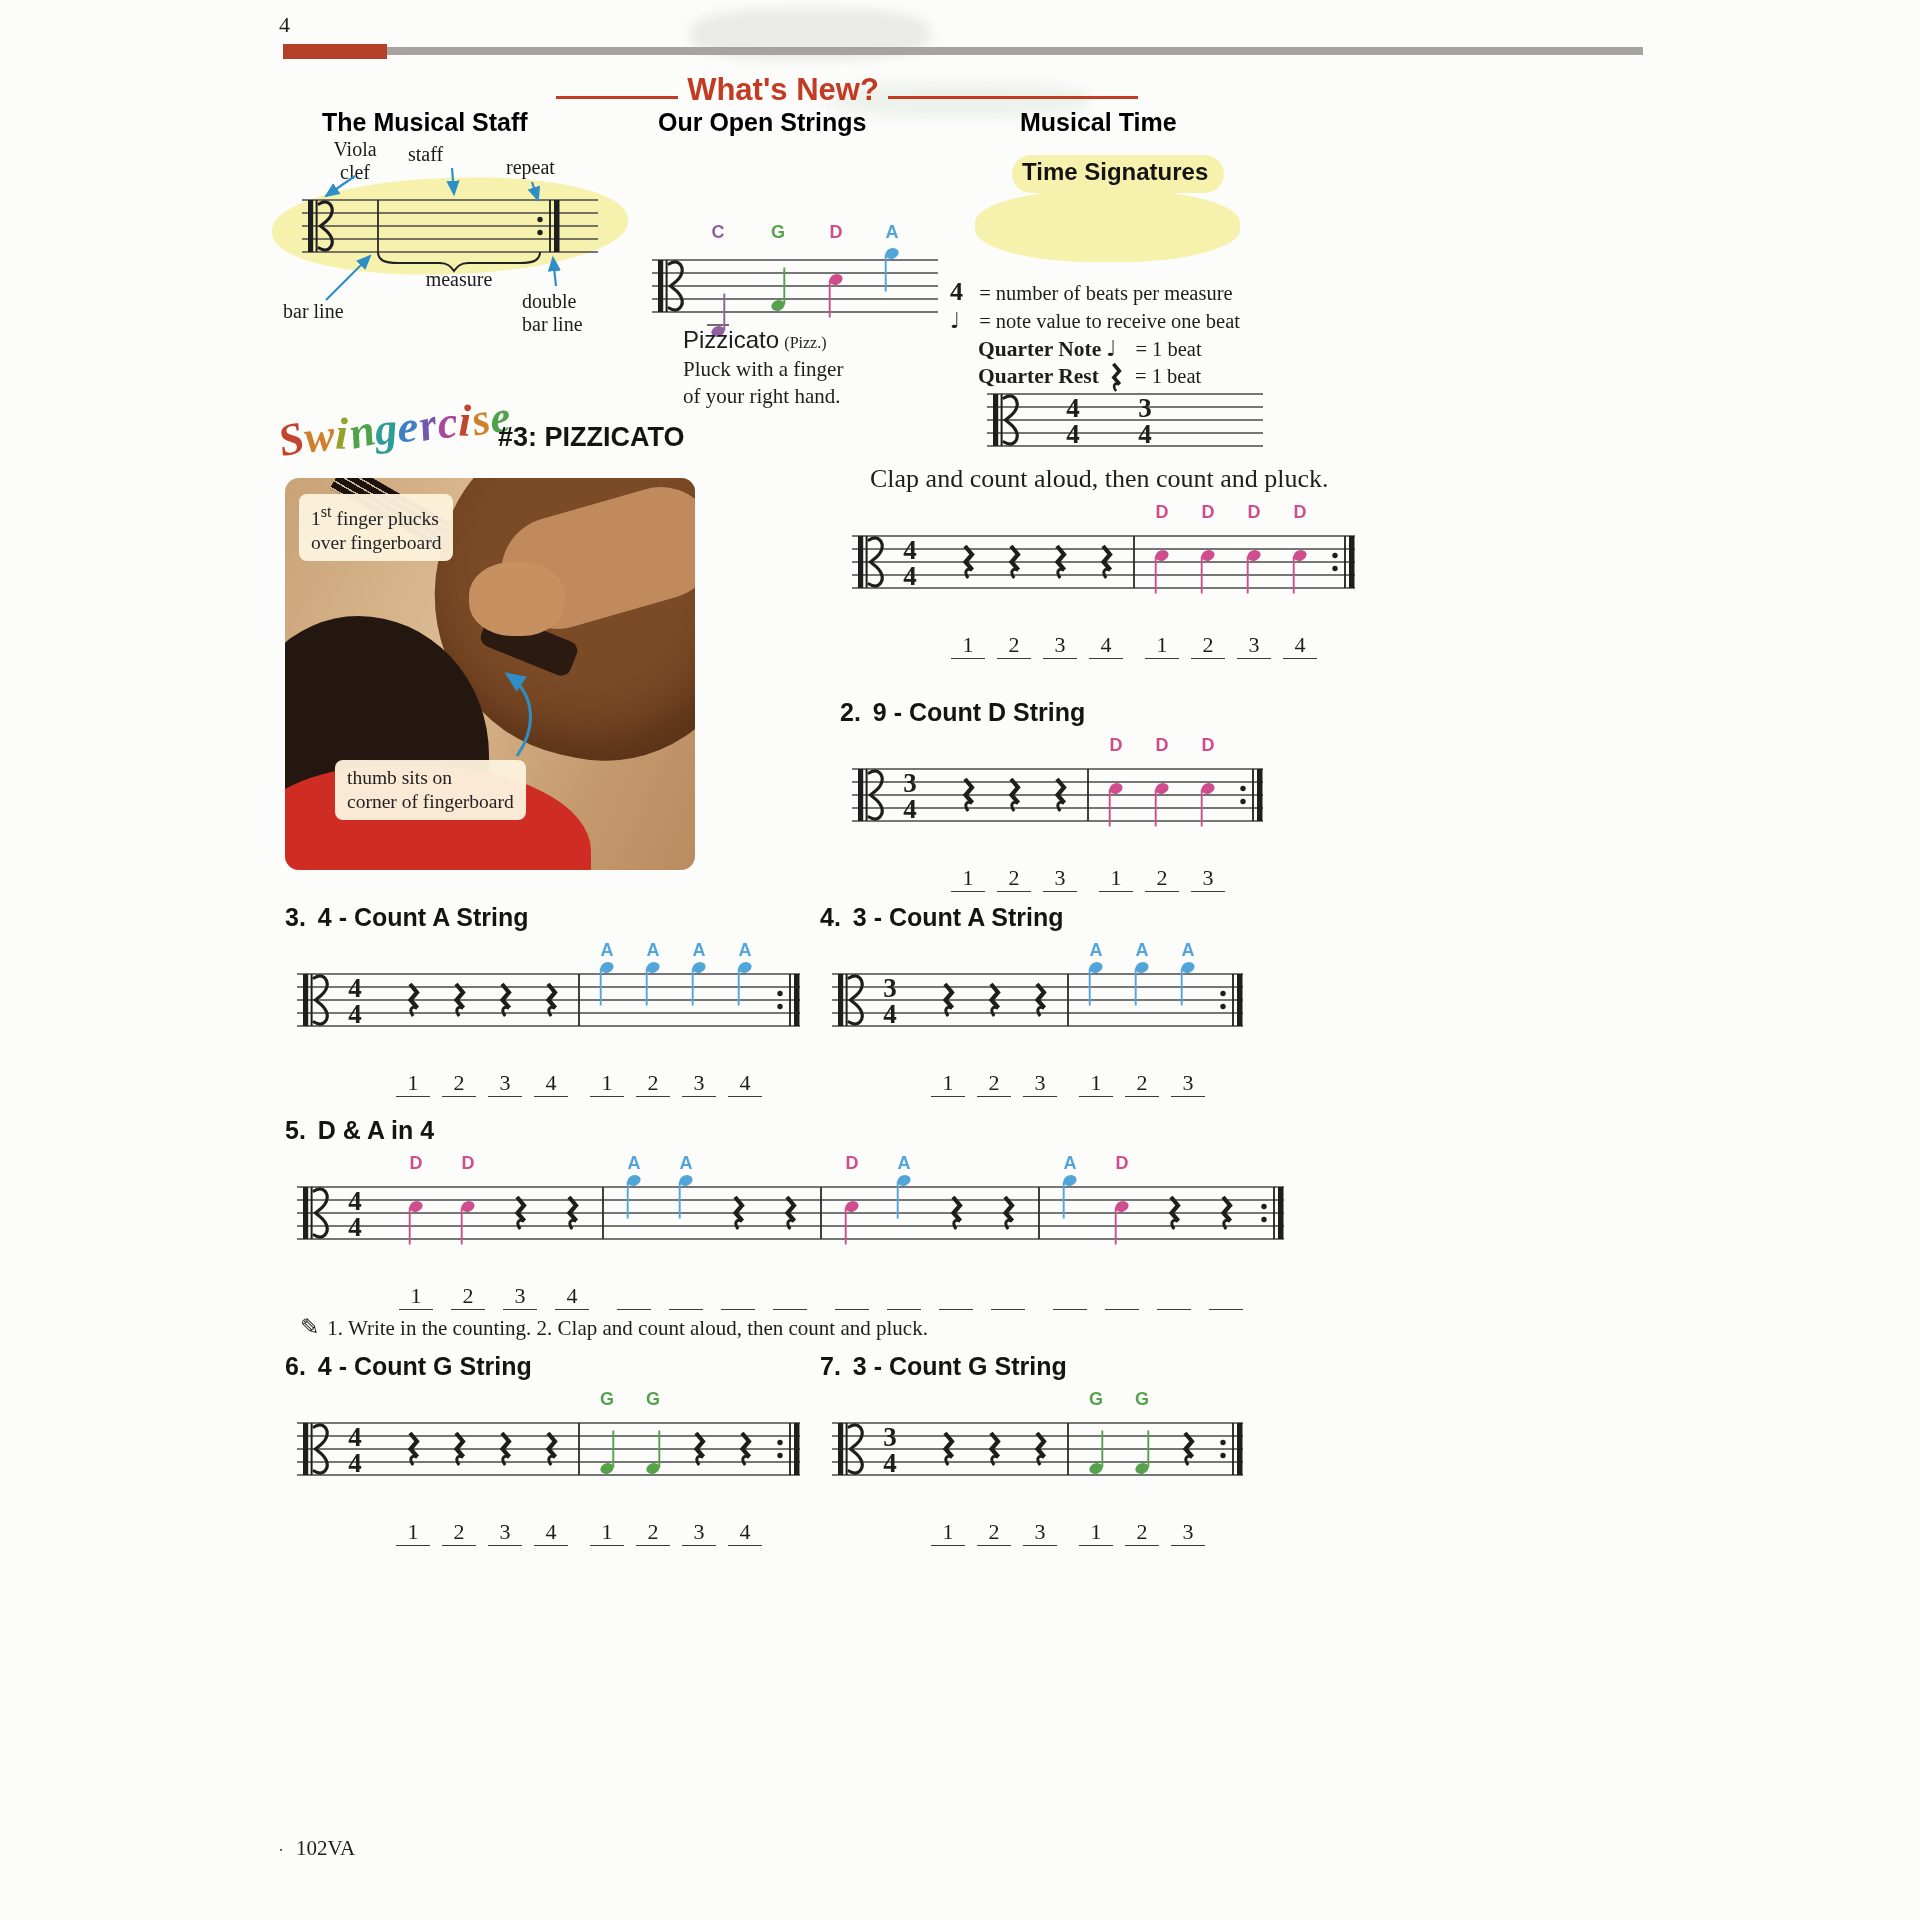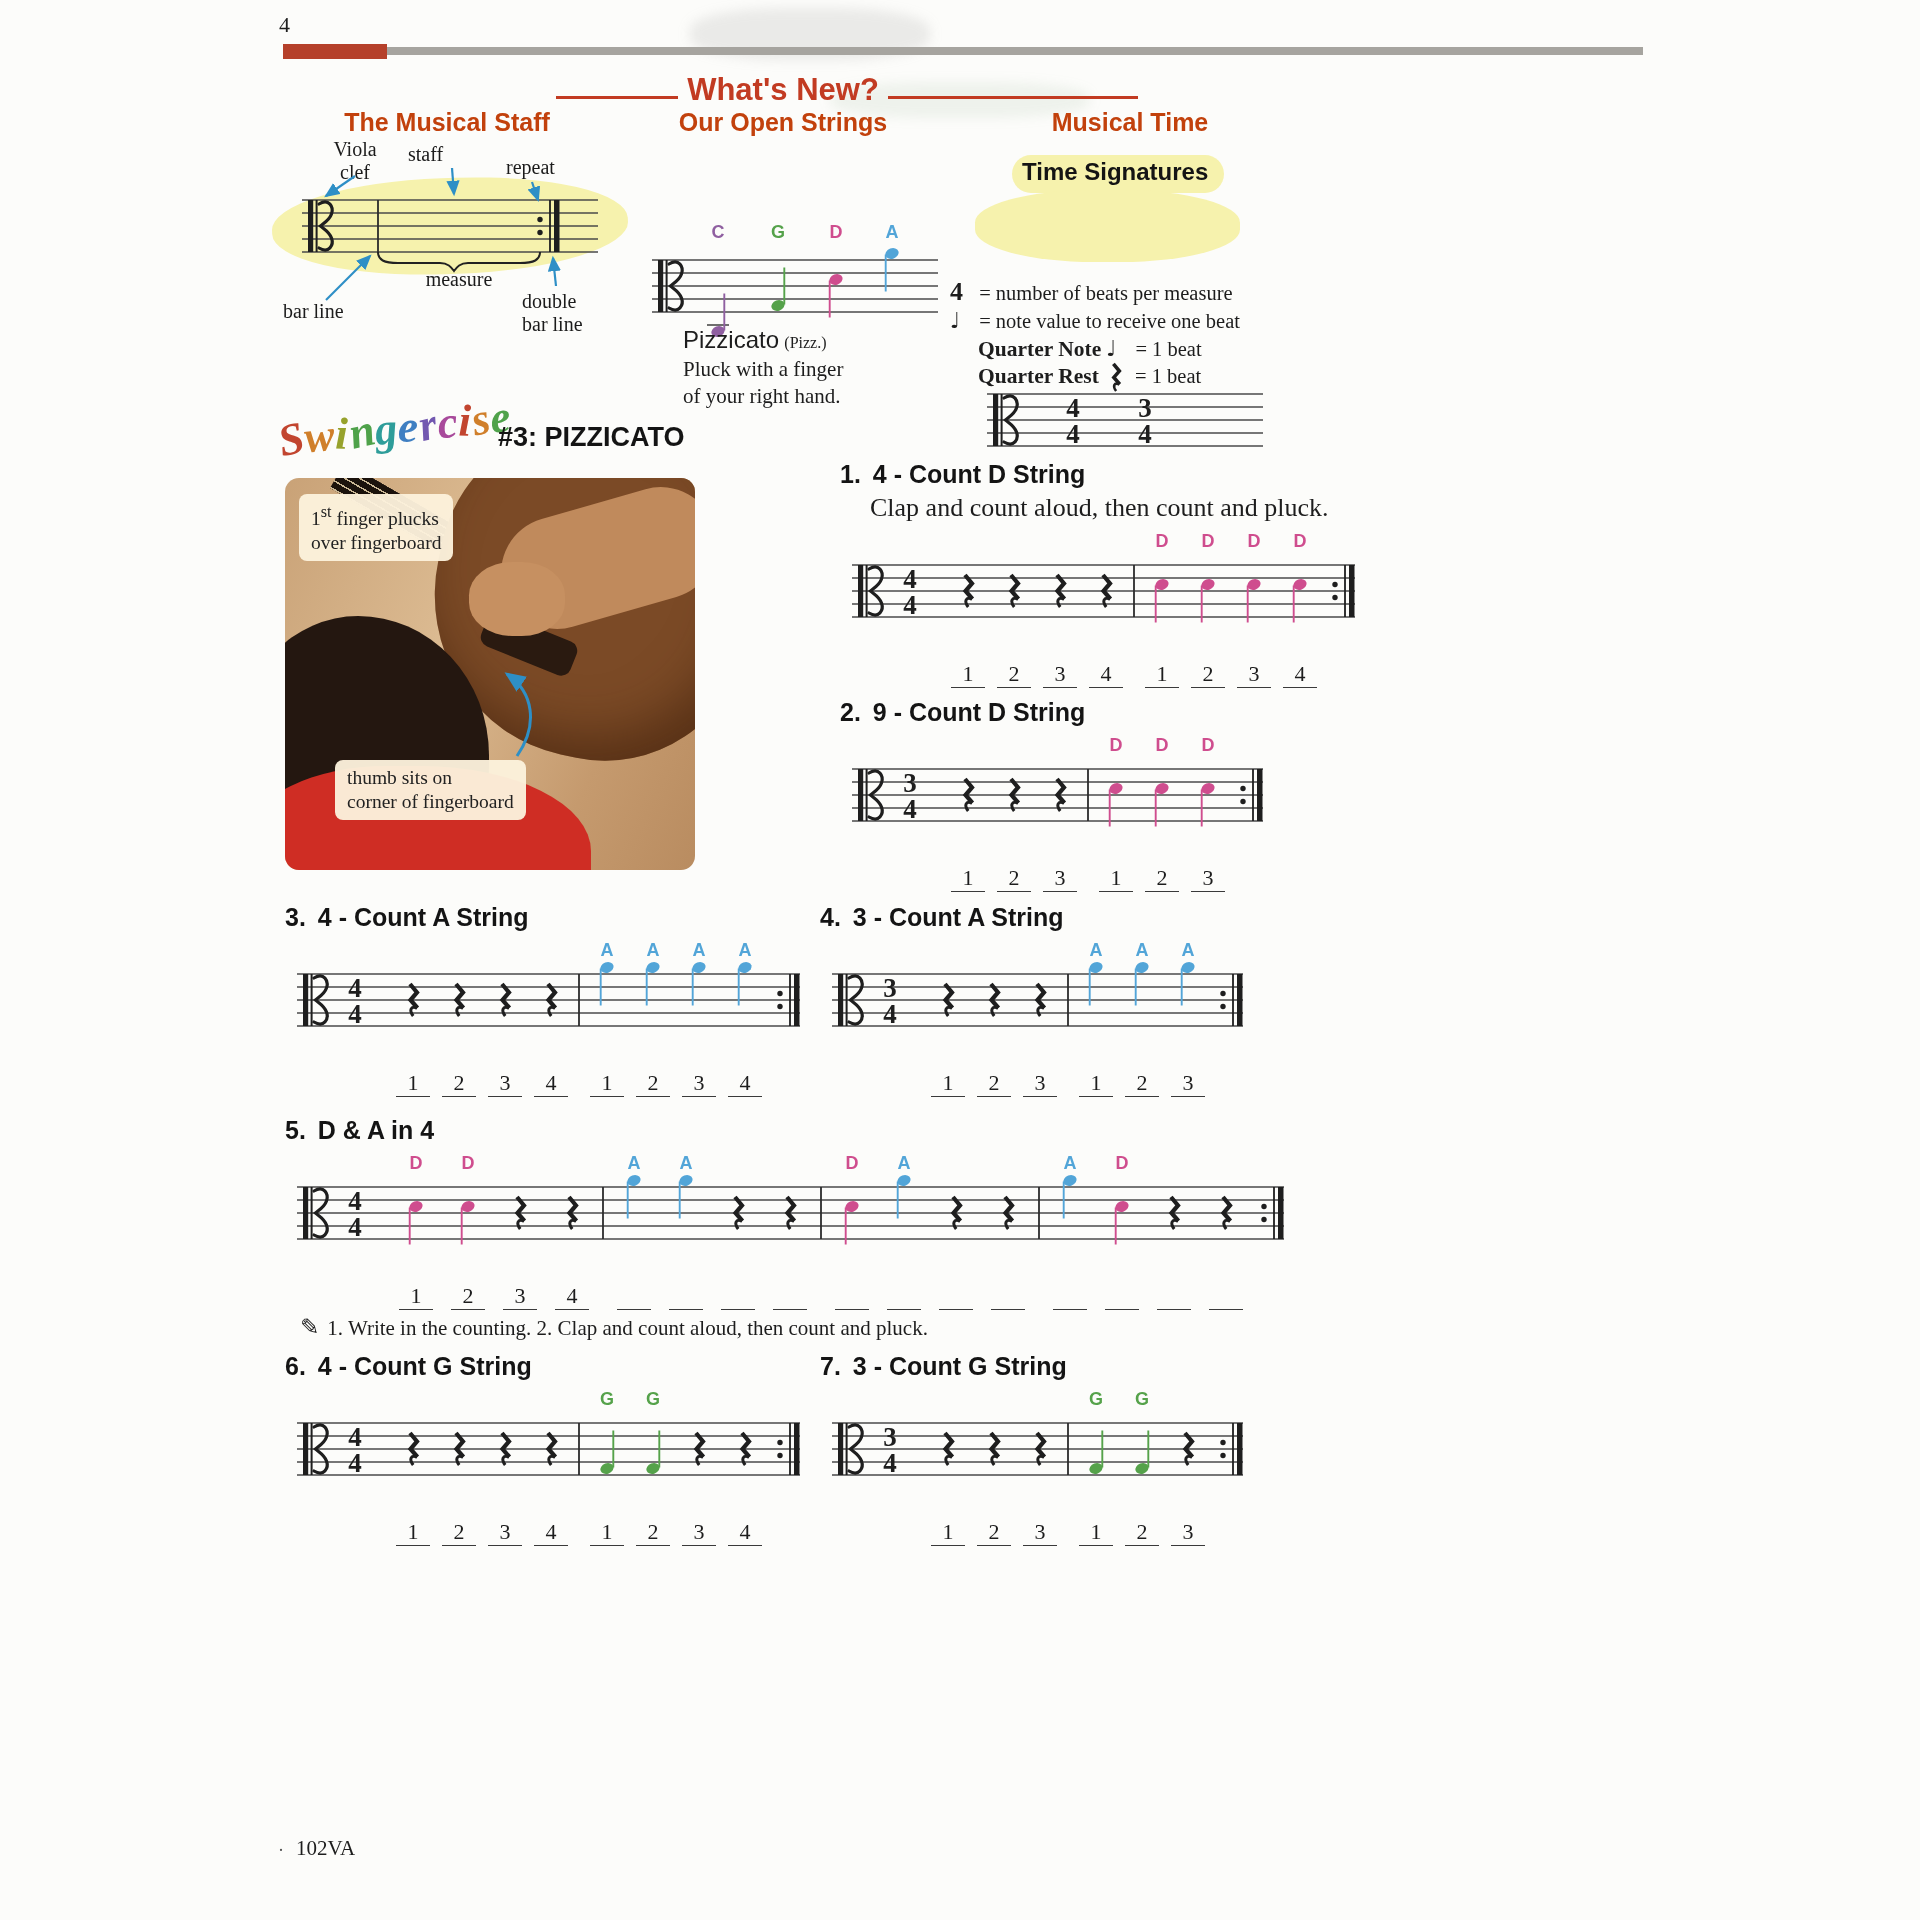--- a/index.html
+++ b/index.html
@@ -11,21 +11,21 @@
   .bleed{position:absolute;filter:blur(6px);border-radius:40%;}
   
   #pgnum{left:279px;top:12px;font-size:22px;}
   #bar-red{left:283px;top:44px;width:104px;height:15px;background:#b5402a;}
   #bar-gray{left:387px;top:47px;width:1256px;height:8px;background:#a6a49f;}
   
   #wn-line-l{left:556px;top:96px;width:122px;height:3px;background:#c23b22;}
   #wn-line-r{left:888px;top:96px;width:250px;height:3px;background:#c23b22;}
   #wn-title{left:676px;top:72px;width:214px;text-align:center;font-weight:bold;font-size:31px;color:#c23b22;}
   
-  .colhead{font-weight:bold;font-size:25px;color:#c2410c;text-align:center;}
+  .colhead{font-weight:bold;font-size:25px;color:#000000;}
   #h-staff{left:322px;top:108px;width:250px;}
   #h-open{left:658px;top:108px;width:250px;}
   #h-time{left:1020px;top:108px;width:220px;}
   
   .blob{position:absolute;background:#f6f2ad;}
   #blob1{left:272px;top:178px;width:356px;height:96px;border-radius:48%;transform:rotate(-2deg);}
   #blob2{left:1012px;top:155px;width:212px;height:38px;border-radius:19px;}
   #blob3{left:975px;top:190px;width:265px;height:72px;border-radius:45%;}
   
   #d1-mount{left:300px;top:196px;}
@@ -259,21 +259,20 @@
       <div><span>1</span><sup>st</sup><span> finger plucks</span></div>
       <div>over fingerboard</div>
     </div>
     <div class="callout" id="co2">
       <div>thumb sits on</div>
       <div>corner of fingerboard</div>
     </div>
   </div>
 
   <div class="exercise" id="ex1">
-    <div class="ex-title"><span class="num">1.</span><span>4 - Count D String</span></div>
     <div class="ex-subtitle">Clap and count aloud, then count and pluck.</div>
     <div class="staff-wrap">
         <div class="staff-mount">
           <svg width="507" height="128">
             <line x1="2" y1="34" x2="505" y2="34" stroke="#4a4a4a" stroke-width="1.4"></line>
             <line x1="2" y1="47" x2="505" y2="47" stroke="#4a4a4a" stroke-width="1.4"></line>
             <line x1="2" y1="60" x2="505" y2="60" stroke="#4a4a4a" stroke-width="1.4"></line>
             <line x1="2" y1="73" x2="505" y2="73" stroke="#4a4a4a" stroke-width="1.4"></line>
             <line x1="2" y1="86" x2="505" y2="86" stroke="#4a4a4a" stroke-width="1.4"></line>
             <rect x="8" y="34" width="5.2" height="52" fill="#1e1e1e"></rect>

